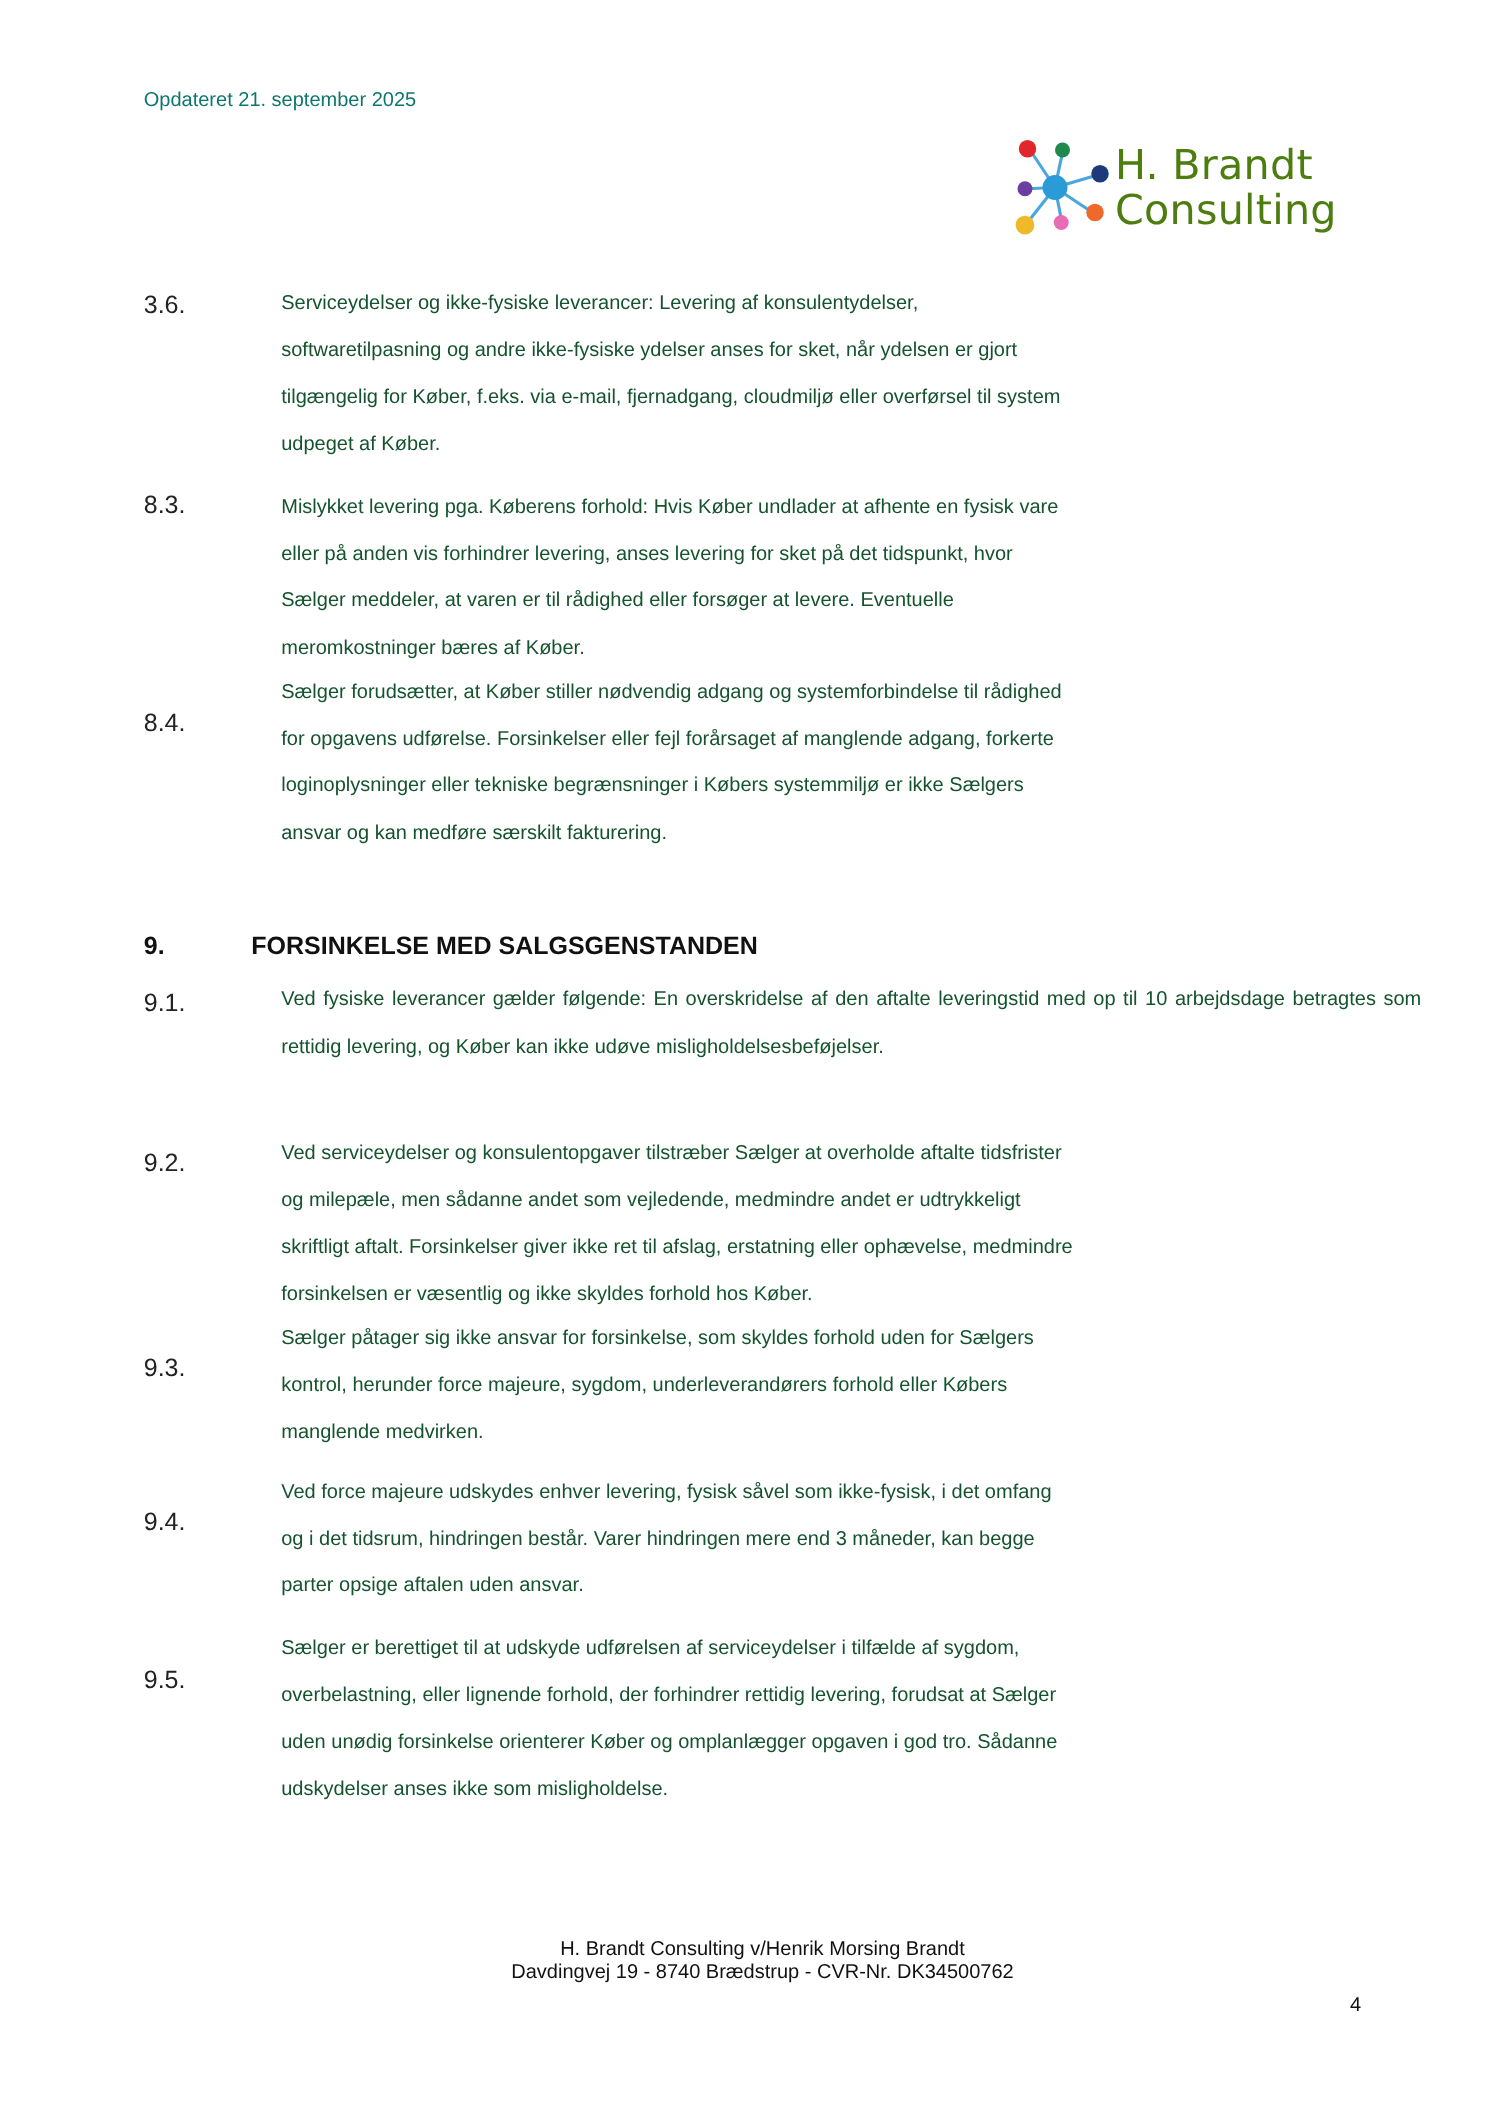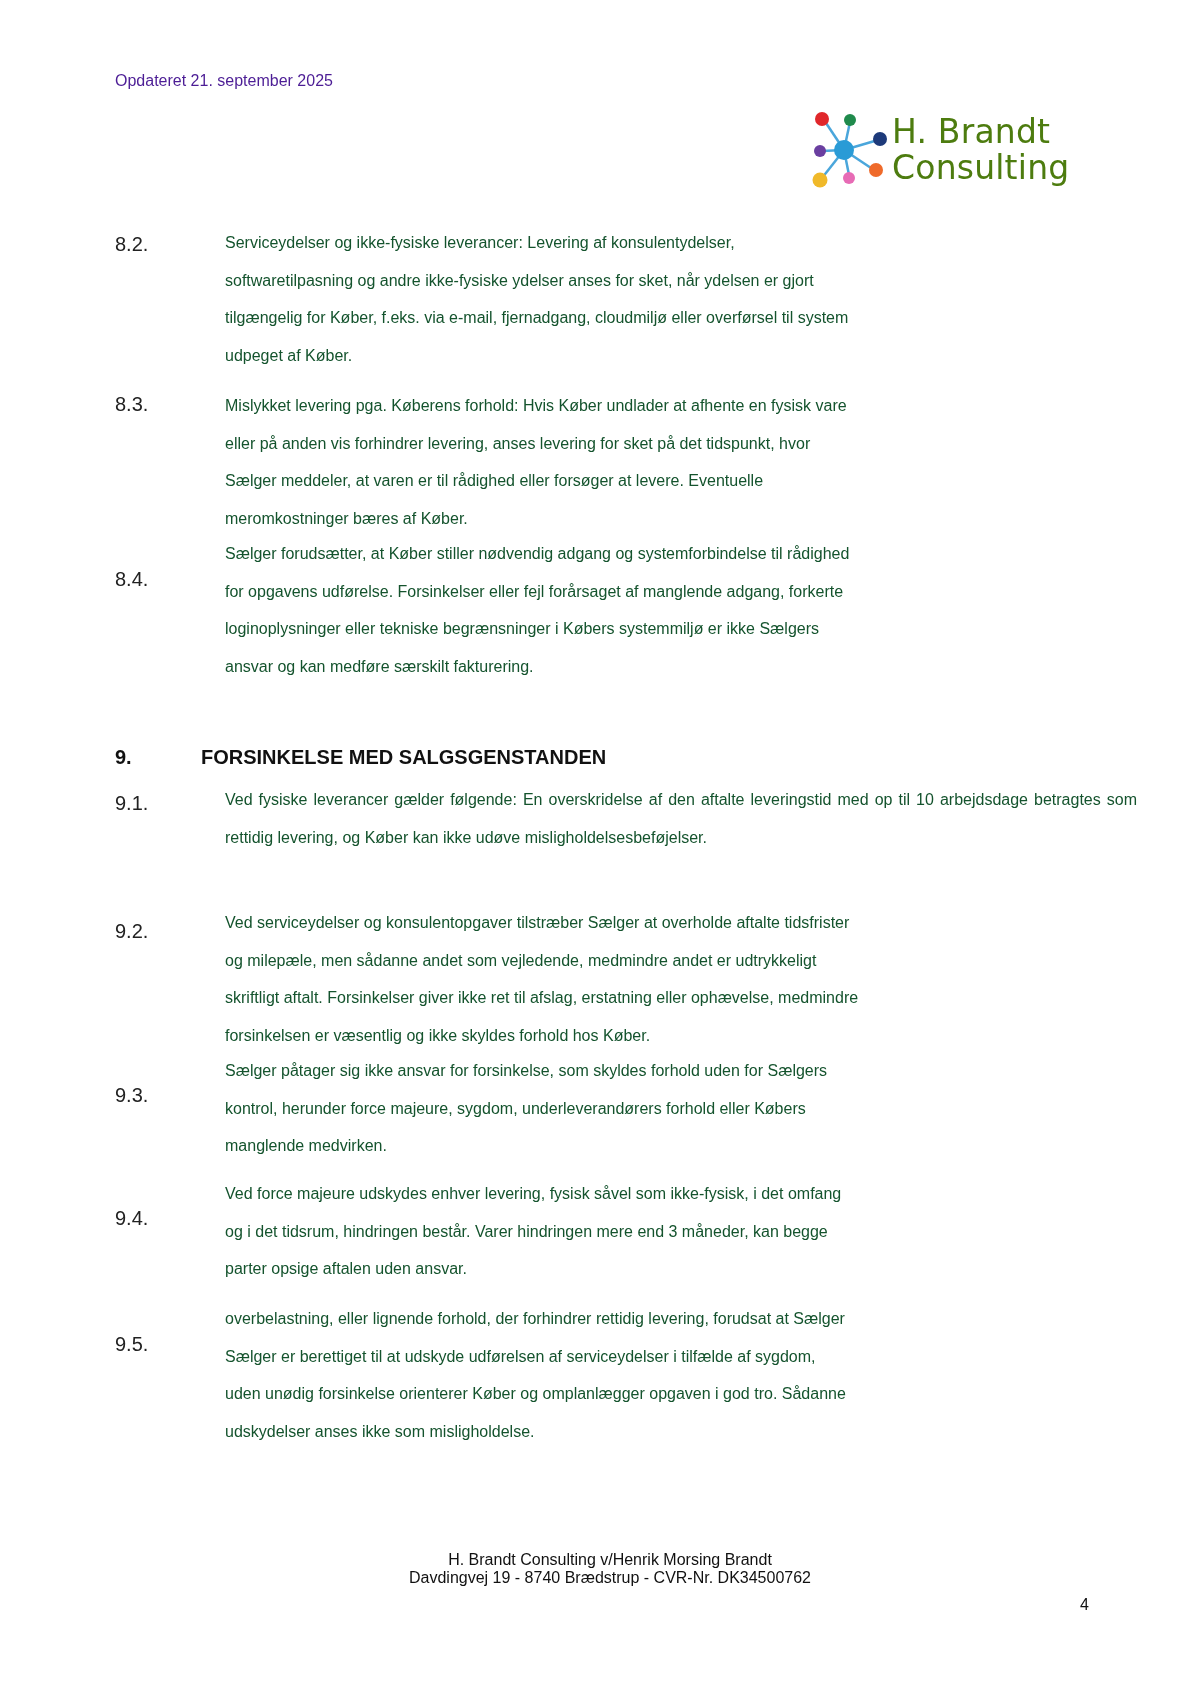--- a/index.html
+++ b/index.html
@@ -1,18 +1,18 @@
 <!DOCTYPE html>
 <html><head>
 <meta charset="utf-8">
 <style>
   html, body { margin: 0; padding: 0; background: #ffffff; }
   body { width: 1200px; height: 1697px; position: relative; overflow: hidden;
          font-family: "Liberation Sans", sans-serif; color: #111; }
-  .updated { position: absolute; left: 115px; top: 72px; font-size: 16px; color: #4c1d95; }
+  .updated { position: absolute; left: 115px; top: 72px; font-size: 16px; color: #0f766e; }
   .logo { position: absolute; left: 812px; top: 108px; width: 290px; height: 85px; }
   .logo svg { position: absolute; left: 0; top: 0; }
   .logo-text { position: absolute; left: 80px; top: 6px; font-family: "DejaVu Sans", sans-serif;
                font-size: 33px; line-height: 36px; color: #4d7c0f; font-weight: 500; letter-spacing: 0.2px; }
   .clause { position: absolute; left: 115px; width: 1000px; }
   .num { position: absolute; left: 0; font-size: 20px; color: #222; }
   .txt { position: absolute; left: 86px; width: 910px; font-size: 16px; line-height: 37.5px; color: #14532d; margin-left: 24px; }
   .txt.justify { text-align: justify; text-align-last: left; width: 912px; }
   .heading { position: absolute; left: 115px; top: 746px; font-weight: bold; font-size: 20px; }
   .heading .hnum { position: absolute; left: 0; }
@@ -46,21 +46,21 @@
     <circle id="c-yellow" cx="8" cy="72" r="7.5" fill="#f0b92a"></circle>
     <circle id="c-pink" cx="37" cy="70" r="6" fill="#e76bb5"></circle>
   </svg>
   <div class="logo-text">
     <div>H. Brandt</div>
     <div>Consulting</div>
   </div>
 </div>
 
 <div class="clause" style="top:230px;">
-  <div class="num" style="top:3px;">8.2.</div>
+  <div class="num" style="top:3px;">3.6.</div>
   <div class="txt" style="top:-6px;">
     <div>Serviceydelser og ikke-fysiske leverancer: Levering af konsulentydelser,</div>
     <div>softwaretilpasning og andre ikke-fysiske ydelser anses for sket, når ydelsen er gjort</div>
     <div>tilgængelig for Køber, f.eks. via e-mail, fjernadgang, cloudmiljø eller overførsel til system</div>
     <div>udpeget af Køber.</div>
   </div>
 </div>
 
 <div class="clause" style="top:393px;">
   <div class="num" style="top:0;">8.3.</div>
@@ -116,22 +116,22 @@
   <div class="txt" style="top:-6px;">
     <div>Ved force majeure udskydes enhver levering, fysisk såvel som ikke-fysisk, i det omfang</div>
     <div>og i det tidsrum, hindringen består. Varer hindringen mere end 3 måneder, kan begge</div>
     <div>parter opsige aftalen uden ansvar.</div>
   </div>
 </div>
 
 <div class="clause" style="top:1306px;">
   <div class="num" style="top:27px;">9.5.</div>
   <div class="txt" style="top:-6px;">
+    <div>Sælger er berettiget til at udskyde udførelsen af serviceydelser i tilfælde af sygdom,</div>
     <div>overbelastning, eller lignende forhold, der forhindrer rettidig levering, forudsat at Sælger</div>
-    <div>Sælger er berettiget til at udskyde udførelsen af serviceydelser i tilfælde af sygdom,</div>
     <div>uden unødig forsinkelse orienterer Køber og omplanlægger opgaven i god tro. Sådanne</div>
     <div>udskydelser anses ikke som misligholdelse.</div>
   </div>
 </div>
 
 <div class="footer">
   <div>H. Brandt Consulting v/Henrik Morsing Brandt</div>
   <div>Davdingvej 19 - 8740 Brædstrup - CVR-Nr. DK34500762</div>
 </div>
 <div class="pagenum">4</div>

